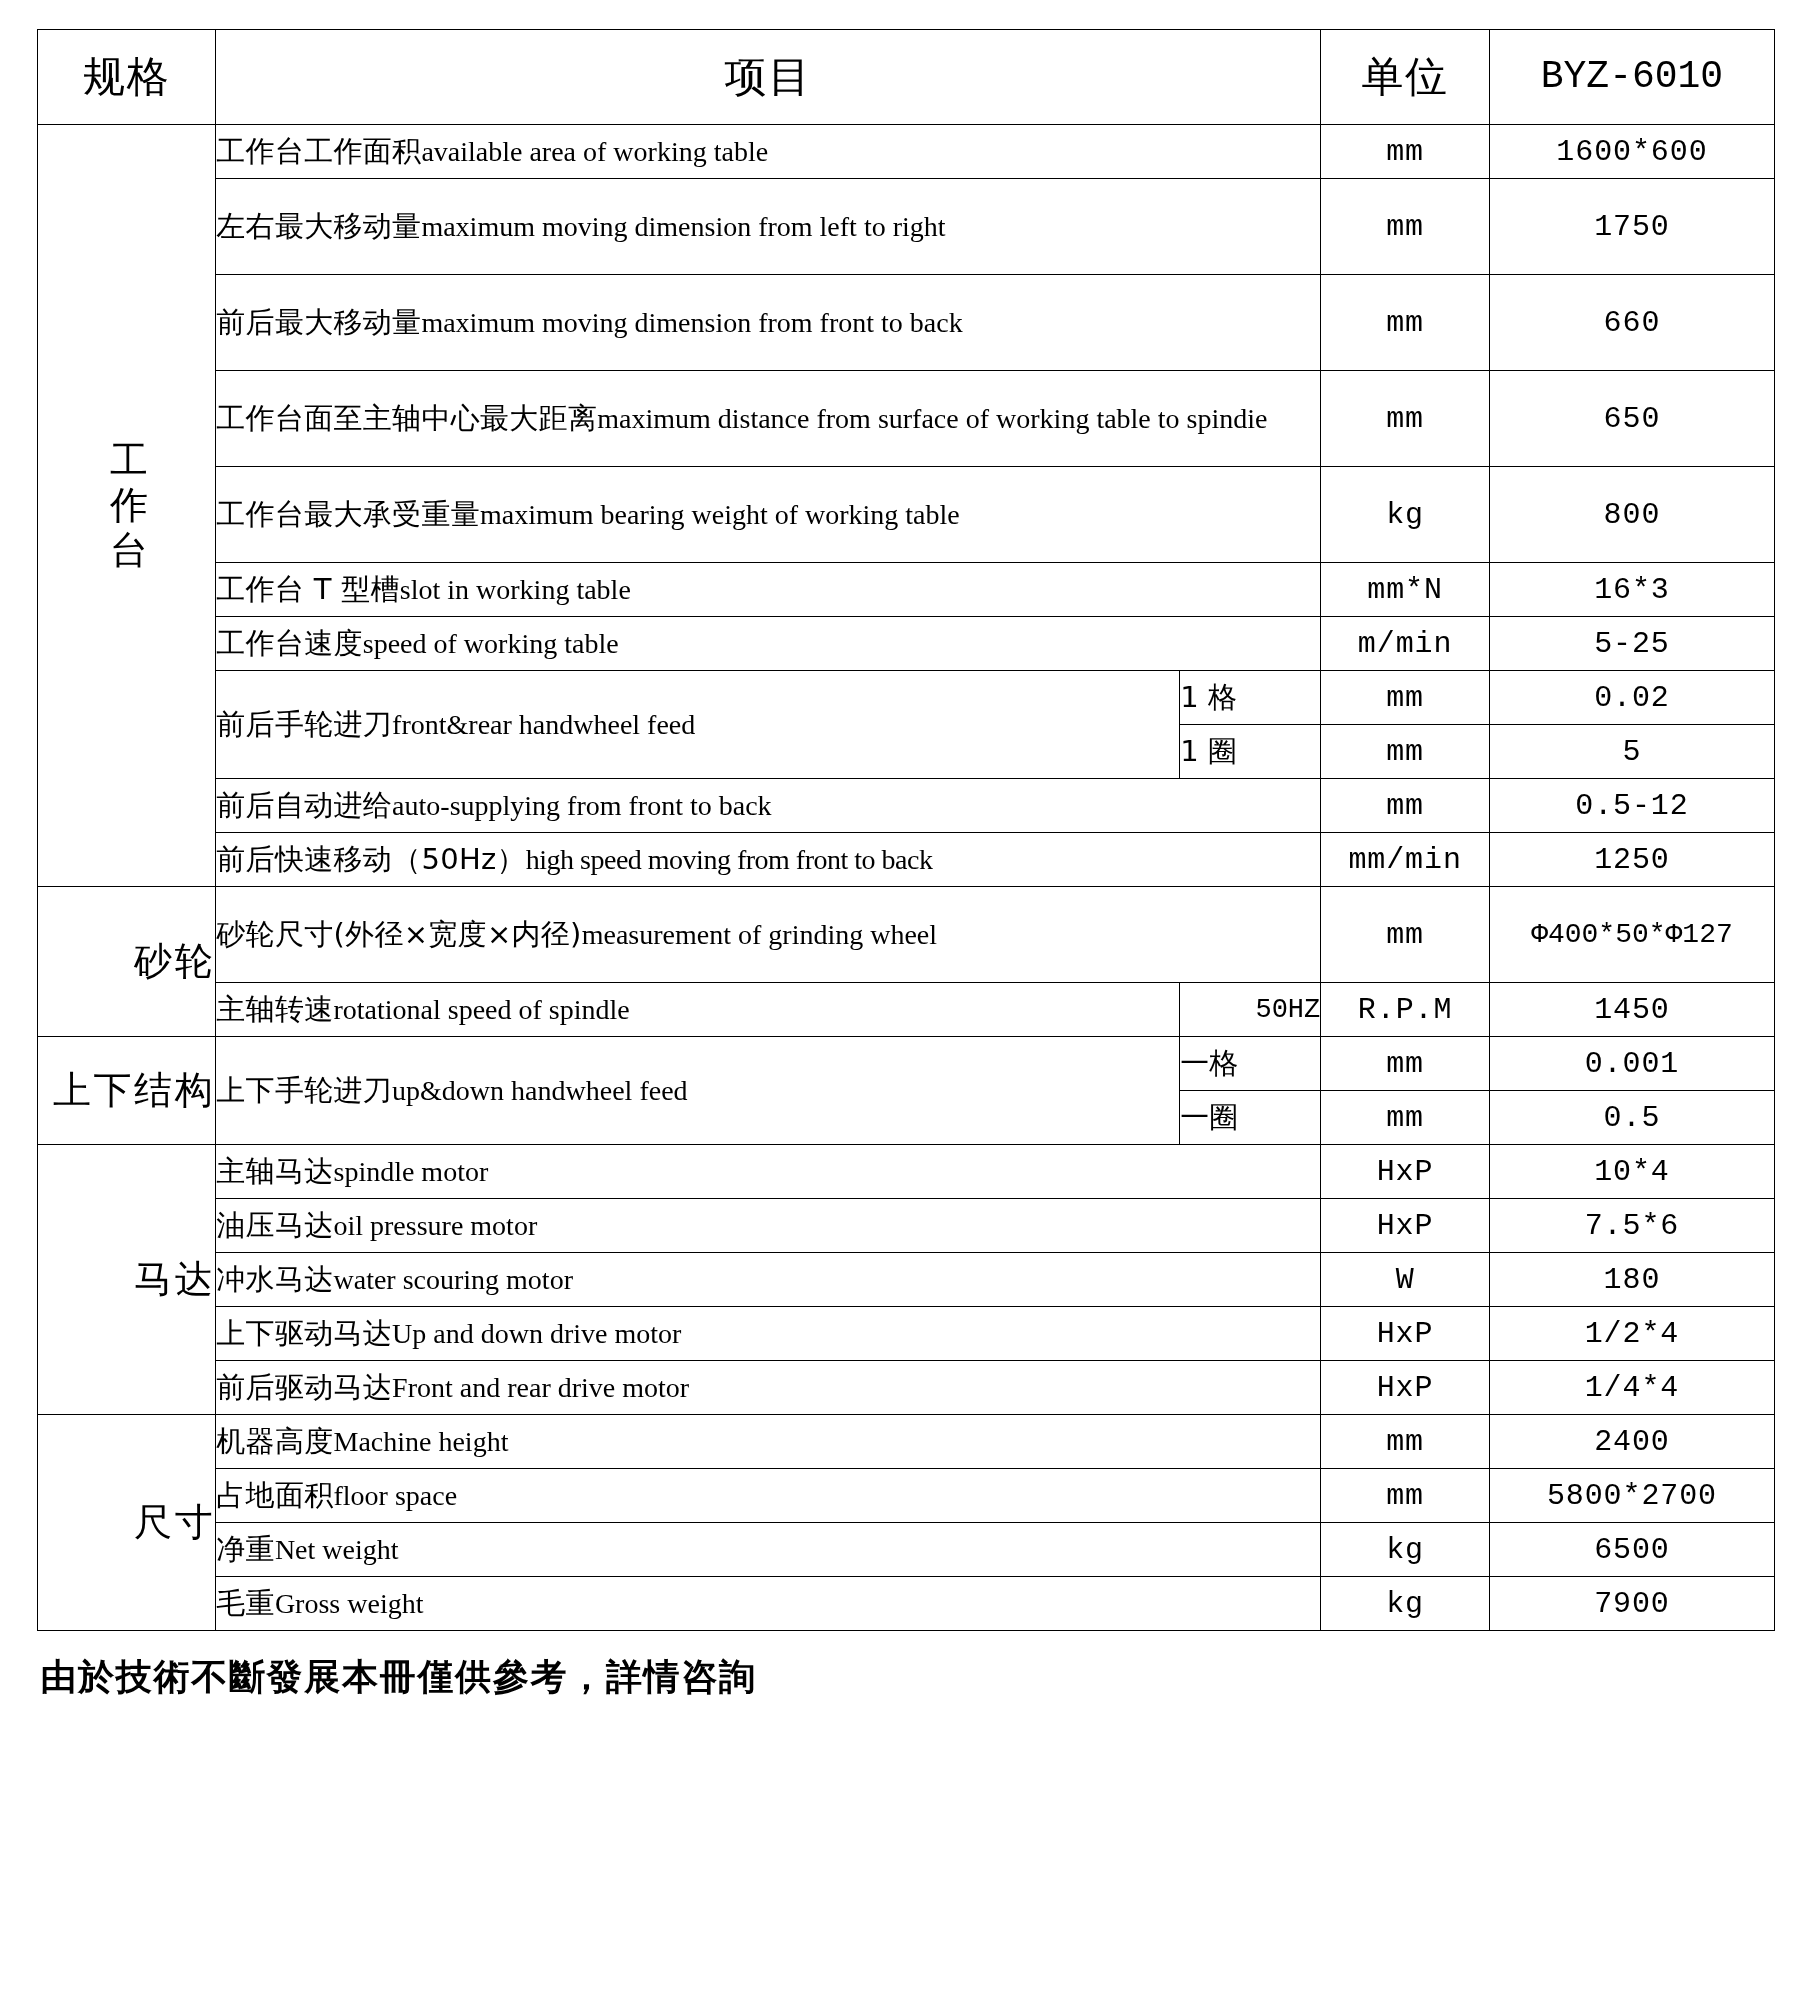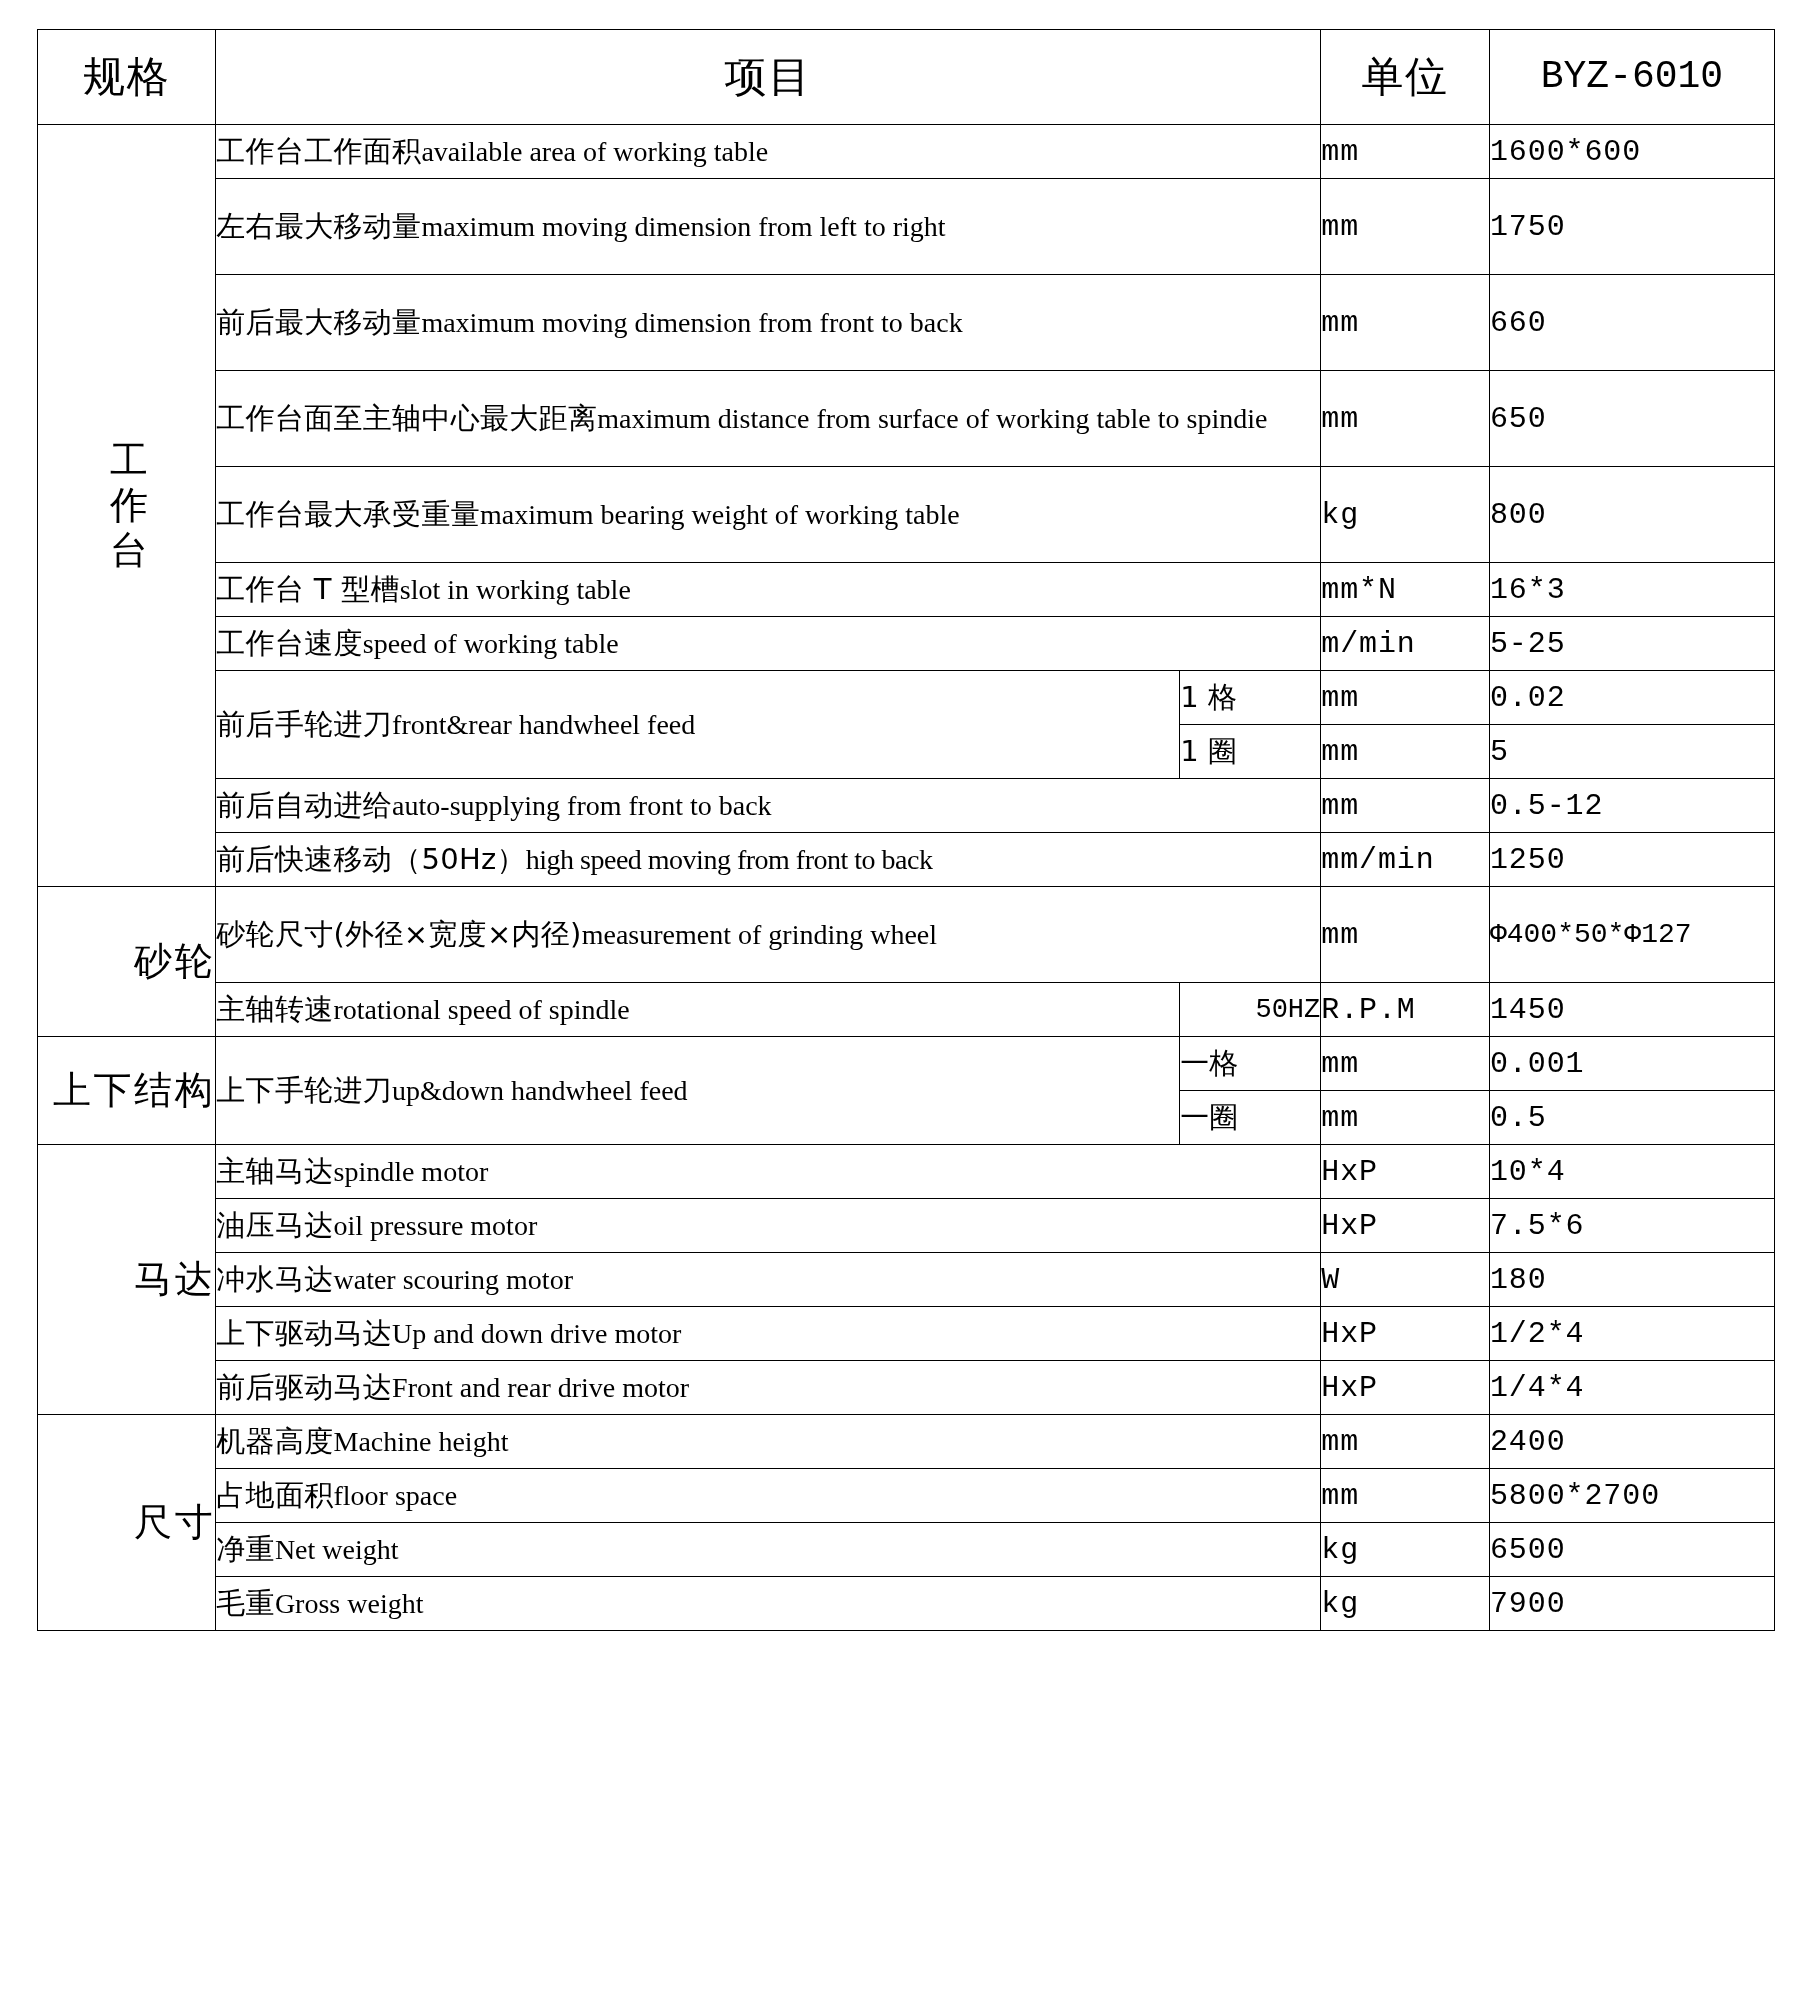--- a/index.html
+++ b/index.html
@@ -89,21 +89,21 @@
     font-size: 29px;
     font-family: "DejaVu Sans", sans-serif;
   }
   .sub-cell.mono {
     font-family: "Liberation Mono", monospace;
     font-size: 27px;
     text-align: right;
     padding-left: 0;
   }
   .unit-cell, .value-cell {
-    text-align: left;
+    text-align: center;
     font-family: "Liberation Mono", monospace;
     font-size: 30px;
     letter-spacing: 0.9px;
     padding: 6.8px 0;
   }
   .value-cell.small {
     font-size: 28px;
     letter-spacing: 0px;
   }
   .row-h1 { height: 53px; }
@@ -333,15 +333,16 @@
         <td class="item-cell row-h1" colspan="2">
           <span>毛重</span><span class="en">Gross weight</span>
         </td>
         <td class="unit-cell">kg</td>
         <td class="value-cell">7900</td>
       </tr>
 
     </tbody>
   </table>
 
+  <div class="footnote">由於技術不斷發展本冊僅供參考，詳情咨詢</div>
 
 </div>
 
 
 </body></html>

